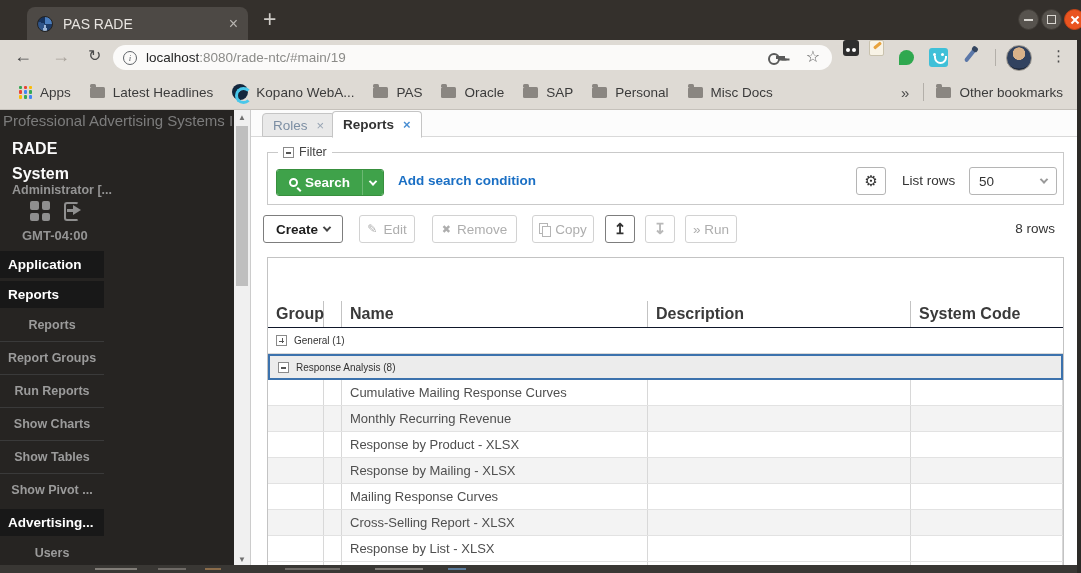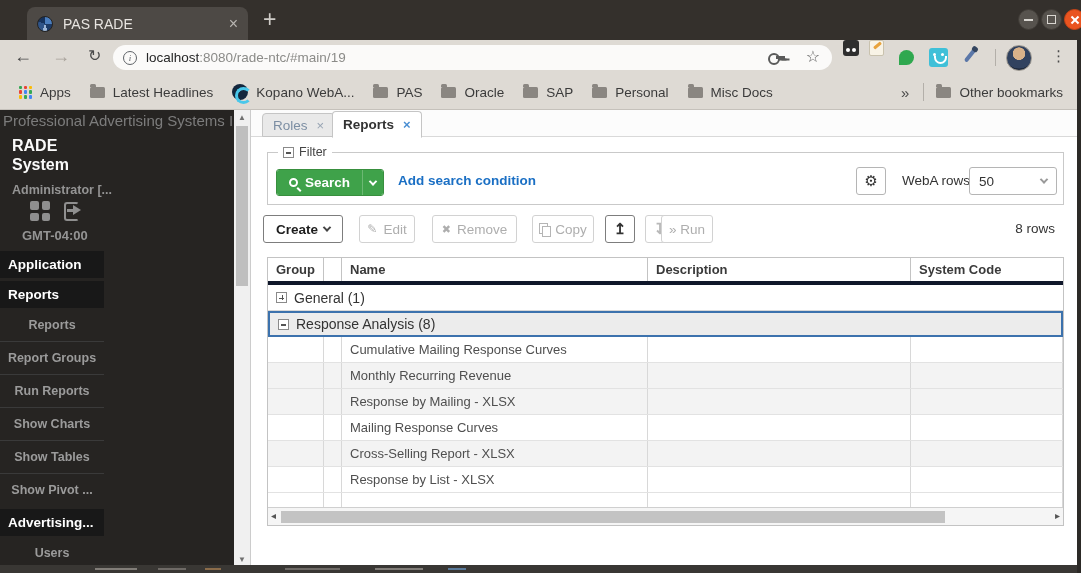--- a/index.html
+++ b/index.html
@@ -68,21 +68,21 @@
   .kicon{width:16px;height:16px;border-radius:50%;background:#14273d;position:relative;flex:0 0 16px;}
   .kicon::before{content:"";position:absolute;left:2.5px;top:2.5px;width:11px;height:11px;border-radius:50%;
                  border:3px solid #49c7ea;border-right-color:transparent;}
   .bm-over{margin-left:auto;color:#4a4a4a;font-size:15px;}
   .bmsep{width:1px;height:18px;background:#b3afa9;margin:0 12px 0 14px;}
   .bm.last{margin-left:0;margin-right:18px;}
 
   
   .sidebar{position:absolute;left:0;top:110px;width:250px;height:463px;background:#262422;}
   .company{position:absolute;left:3px;top:2px;width:231px;font-size:15px;color:#7c7c7c;white-space:nowrap;overflow:hidden;}
-  .appname{position:absolute;left:12px;top:26px;width:100px;color:#fafafa;font-weight:bold;font-size:16px;line-height:19px;}
+  .appname{position:absolute;left:12px;top:26px;width:100px;color:#fafafa;font-weight:bold;font-size:16px;line-height:25px;}
   .userline{position:absolute;left:12px;top:73px;color:#949494;font-weight:bold;font-size:12.5px;}
   .sbicons{position:absolute;left:30px;top:91px;display:flex;gap:14px;align-items:center;}
   .gicon{width:20px;height:20px;display:grid;grid-template-columns:1fr 1fr;gap:3px;}
   .gicon span{background:#8f8f8f;border-radius:2px;}
   .loicon{position:relative;width:15px;height:19px;border:2.5px solid #8f8f8f;border-radius:3px;border-right-color:transparent;}
   .loicon::before{content:"";position:absolute;left:1px;top:5px;width:8px;height:3px;background:#8f8f8f;}
   .loicon::after{content:"";position:absolute;left:7px;top:1px;border-left:8px solid #8f8f8f;border-top:5.5px solid transparent;border-bottom:5.5px solid transparent;}
   .tz{position:absolute;left:22px;top:118px;color:#949494;font-weight:bold;font-size:13px;}
   .menu{position:absolute;left:0;top:141px;width:104px;}
   .mh{height:27px;background:#181818;color:#fff;font-weight:bold;font-size:13.5px;display:flex;align-items:center;padding-left:8px;margin-top:3px;}
@@ -132,24 +132,24 @@
   .tbtn .chev{color:#444;border-width:2px;}
   .cpicon{position:relative;width:10px;height:12px;flex:0 0 10px;}
   .cpicon::before{content:"";position:absolute;left:0;top:0;width:7px;height:9px;border:1.5px solid #b5b5b5;background:#fff;}
   .cpicon::after{content:"";position:absolute;left:3px;top:3px;width:7px;height:9px;border:1.5px solid #b5b5b5;background:#fff;}
   .upglyph{font-size:15px;font-weight:bold;color:#333;}
   .dnglyph{font-size:15px;font-weight:bold;color:#b9b9b9;}
   .rowcount{position:absolute;right:22px;top:111px;font-size:13.5px;color:#333;}
 
   
   .grid{position:absolute;left:16px;top:147px;width:797px;border:1px solid #c3c3c3;background:#fff;}
-  .ghead{display:flex;height:27px;border-bottom:4px solid #0f172a;font-weight:bold;font-size:13px;color:#3a3a3a;}
+  .ghead{display:flex;height:27px;border-bottom:1px solid #0f172a;font-weight:bold;font-size:16px;color:#3a3a3a;margin-top:43px;}
   .hc{display:flex;align-items:center;padding-left:8px;border-right:1px solid #c3c3c3;}
   .w-group{width:56px;} .w-mini{width:18px;padding-left:0;} .w-name{width:306px;} .w-desc{width:263px;} .w-sys{width:152px;border-right:none;}
-  .grow{height:26px;display:flex;align-items:center;gap:7px;padding-left:8px;font-size:14px;color:#333;background:#fff;border-bottom:1px solid #d8d8d8;}
+  .grow{height:26px;display:flex;align-items:center;gap:7px;padding-left:8px;font-size:10px;color:#333;background:#fff;border-bottom:1px solid #d8d8d8;}
   .grow.selected{background:#ececec;border:2px solid #3c72ad;}
   .drow{display:flex;height:26px;font-size:13px;color:#4f4f4f;border-bottom:1px solid #e2e2e2;background:#fff;}
   .drow.alt{background:#f3f3f3;}
   .dc{border-right:1px solid #d8d8d8;display:flex;align-items:center;padding-left:8px;overflow:hidden;white-space:nowrap;}
   .gempty{display:flex;height:14px;background:#fff;}
   .gempty .dc{border-bottom:none;}
   .hscroll{height:18px;border-top:1px solid #cfcfcf;background:#f5f5f5;position:relative;}
   .hs-arrow{position:absolute;top:2px;font-size:10px;color:#555;}
   .hs-left{left:3px;} .hs-right{right:3px;}
   .hs-thumb{position:absolute;left:13px;top:3px;width:664px;height:12px;background:#c3c3c3;}
@@ -308,21 +308,21 @@
           <span>Search</span>
         </div>
         <div class="srch-chev">
             <span class="chev"></span>
           </div>
       </div>
       <a class="addcond">Add search condition</a>
       <div class="gearbtn">
           <span>⚙</span>
         </div>
-      <span class="showrows">WebA rows</span>
+      <span class="showrows">List rows</span>
       <div class="pagesel">
         <span>50</span>
         <span class="chev"></span>
       </div>
     </div>
 
     <div class="tbtn en" style="left:12px;width:80px">
       <span>Create</span>
       <span class="chev"></span>
     </div>
@@ -337,21 +337,21 @@
     <div class="tbtn dis" style="left:281px;width:62px">
       <span class="cpicon"></span>
       <span>Copy</span>
     </div>
     <div class="tbtn en" style="left:354px;width:30px">
       <span class="upglyph">↥</span>
     </div>
     <div class="tbtn dis" style="left:394px;width:30px">
       <span class="dnglyph">↧</span>
     </div>
-    <div class="tbtn dis" style="left:410px;width:52px">
+    <div class="tbtn dis" style="left:434px;width:52px">
       <span>» Run</span>
     </div>
     <span class="rowcount">8 rows</span>
 
     <div class="grid">
       <div class="ghead">
         <div class="hc w-group">Group</div>
         <div class="hc w-mini"></div>
         <div class="hc w-name">Name</div>
         <div class="hc w-desc">Description</div>
@@ -374,20 +374,27 @@
         <div class="dc w-desc"></div>
         <div class="dc w-sys"></div>
       </div>
       <div class="drow alt">
         <div class="dc w-group"></div>
         <div class="dc w-mini"></div>
         <div class="dc w-name">Monthly Recurring Revenue</div>
         <div class="dc w-desc"></div>
         <div class="dc w-sys"></div>
       </div>
+      <div class="drow">
+        <div class="dc w-group"></div>
+        <div class="dc w-mini"></div>
+        <div class="dc w-name">Response by Product - XLSX</div>
+        <div class="dc w-desc"></div>
+        <div class="dc w-sys"></div>
+      </div>
       <div class="drow alt">
         <div class="dc w-group"></div>
         <div class="dc w-mini"></div>
         <div class="dc w-name">Response by Mailing - XLSX</div>
         <div class="dc w-desc"></div>
         <div class="dc w-sys"></div>
       </div>
       <div class="drow">
         <div class="dc w-group"></div>
         <div class="dc w-mini"></div>

